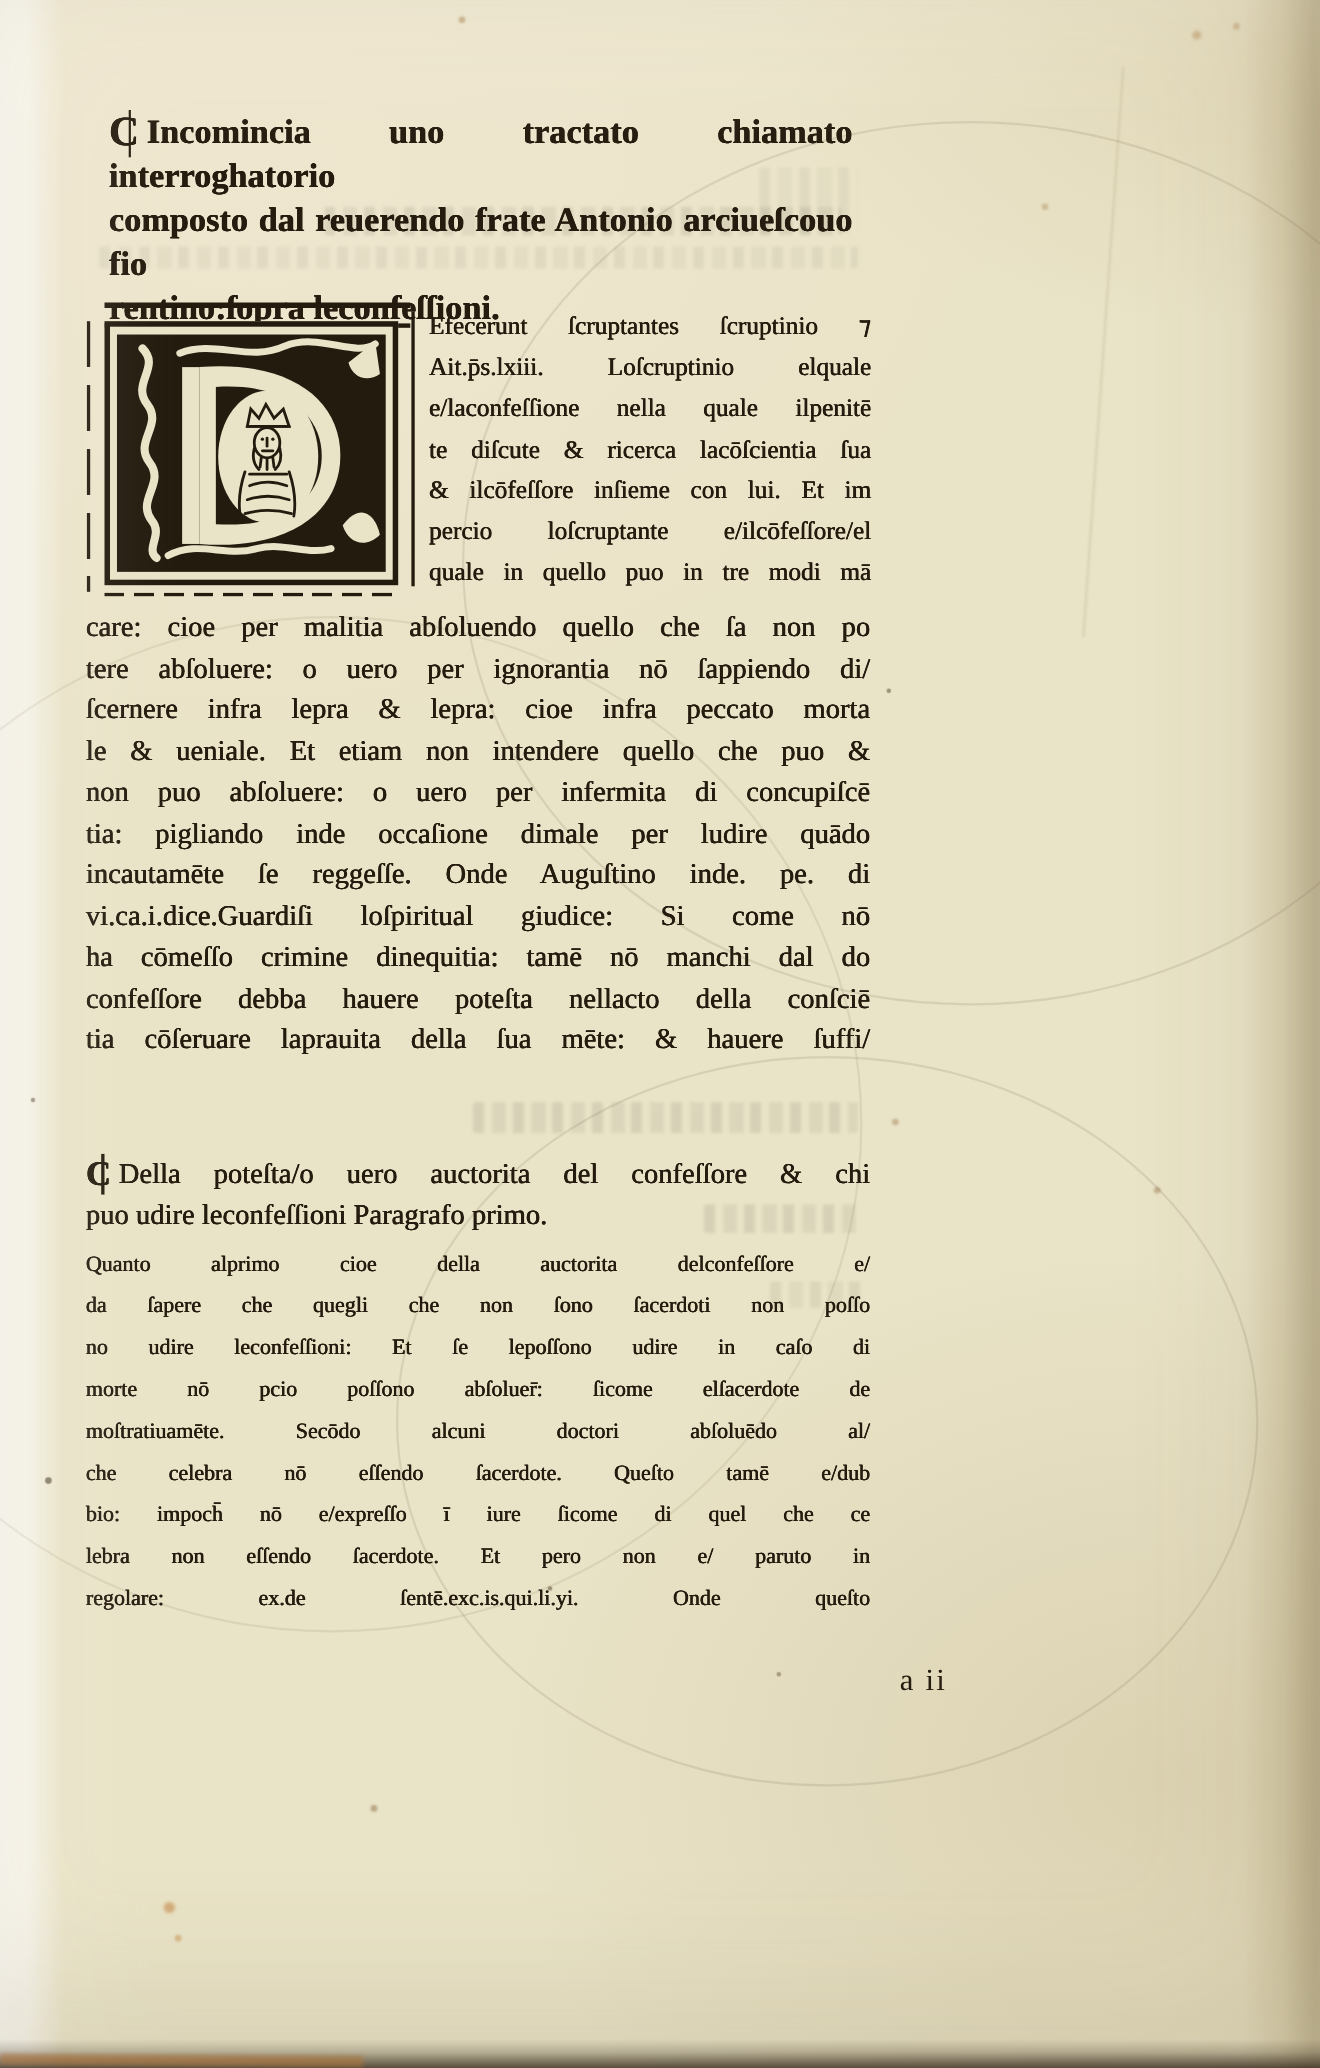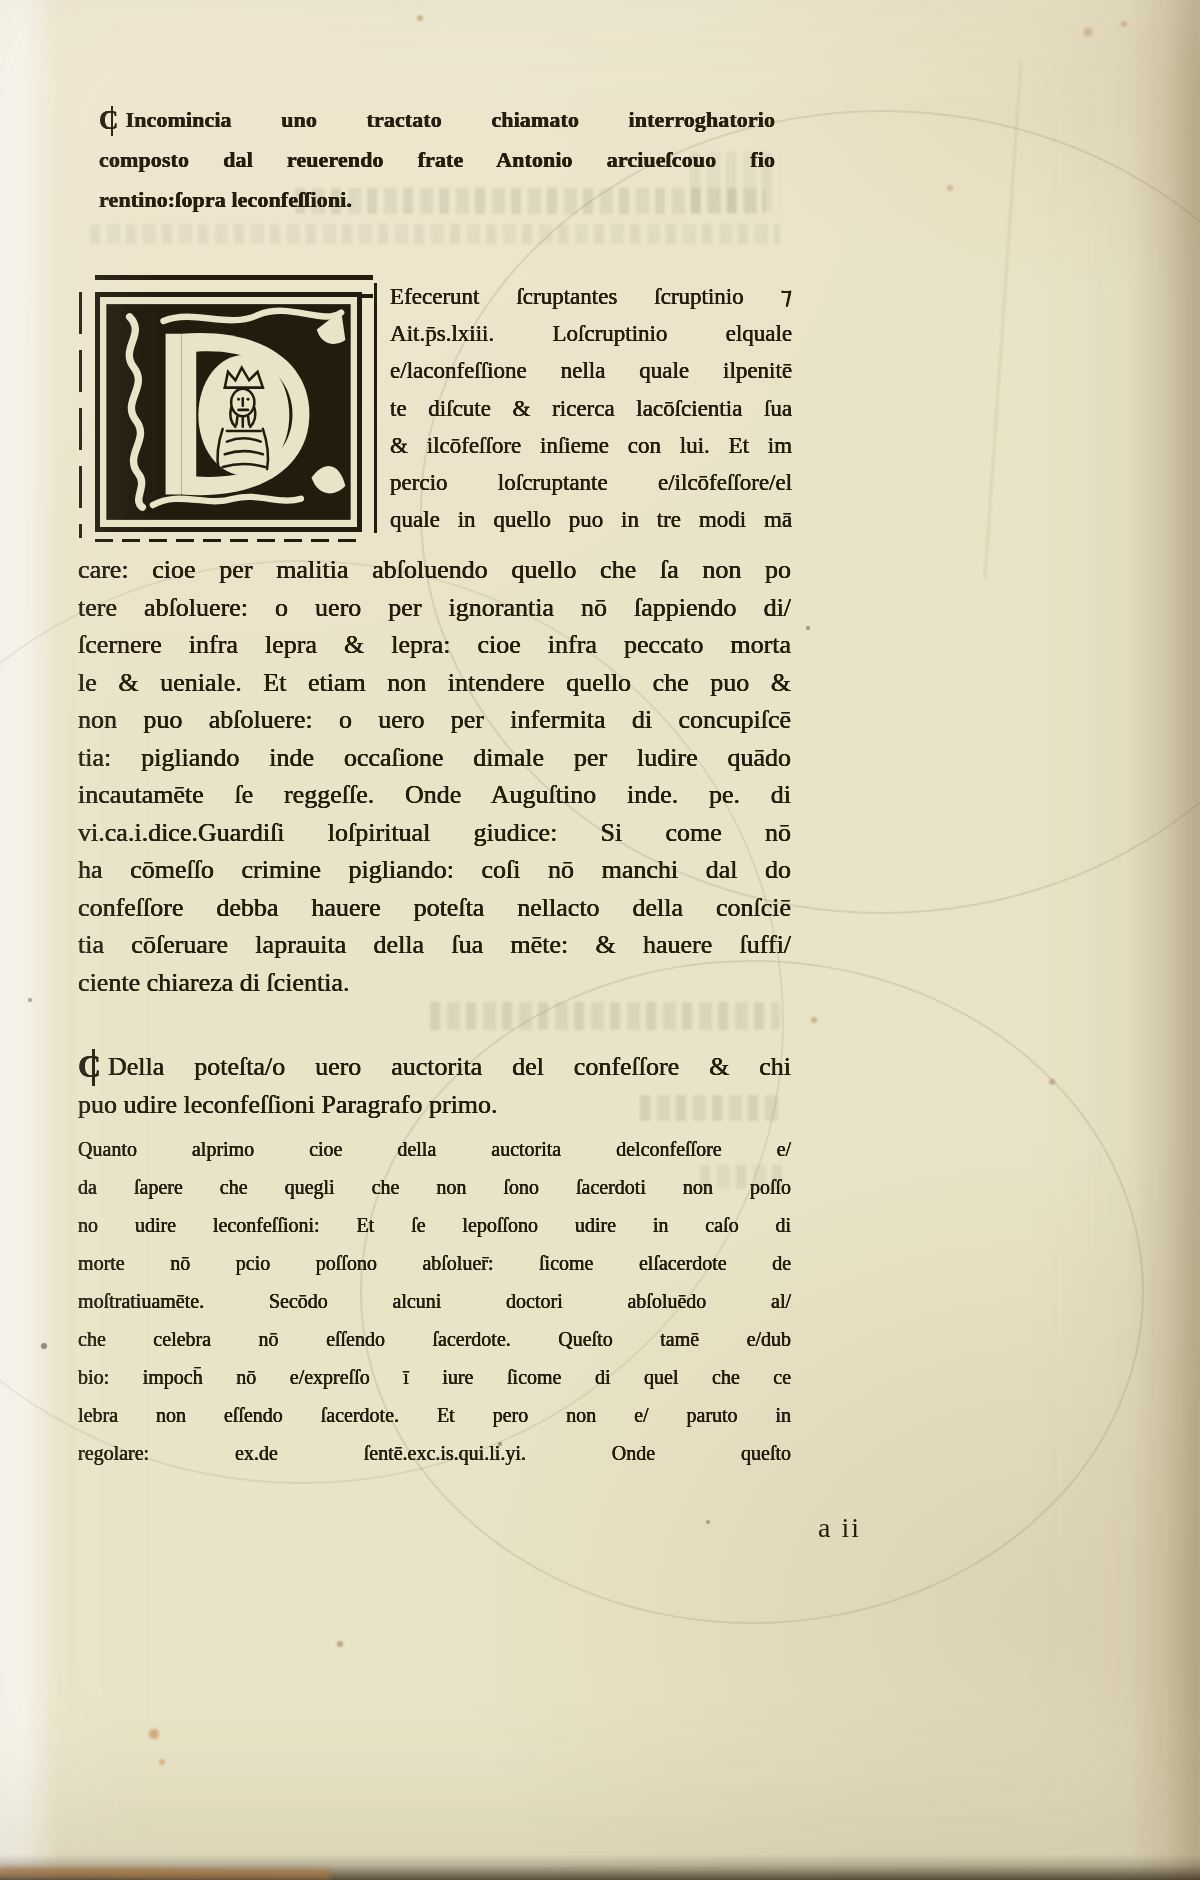--- a/index.html
+++ b/index.html
@@ -11,21 +11,21 @@
       radial-gradient(1250px 950px at 18% 8%,rgba(240,230,208,.85),rgba(240,230,208,0) 62%),
       radial-gradient(1000px 800px at 88% 86%,rgba(208,196,160,.55),rgba(208,196,160,0) 60%),
       radial-gradient(700px 400px at 95% 2%,rgba(216,200,162,.4),rgba(216,200,162,0) 65%),
       #e9e3c7;
   }
   .t{font-family:"Liberation Serif","DejaVu Serif","DejaVu Sans",serif;color:#251b0e;}
   .t .line{text-align:justify;text-align-last:justify;text-shadow:.35px 0 0 currentColor,-.15px 0 0 currentColor;}
   .t .line.last{text-align-last:left;}
   .block{position:absolute;}
 
-  .incipit{left:99px;top:100px;width:676px;font-size:22px;line-height:40px;font-weight:bold;letter-spacing:.1px;}
+  .incipit{left:99px;top:100px;width:676px;font-size:31px;line-height:40px;font-weight:bold;letter-spacing:.1px;}
   .beside{left:390px;top:278px;width:402px;font-size:23px;line-height:37.2px;}
   .body1{left:78px;top:551px;width:713px;font-size:26px;line-height:37.5px;}
   .rubric{left:78px;top:1048px;width:713px;font-size:26px;line-height:37.5px;}
   .body2{left:78px;top:1130px;width:713px;font-size:20px;line-height:38px;}
   .signature{left:818px;top:1512px;font-size:28px;font-weight:normal;letter-spacing:2px;}
 
   .cap{display:inline-block;position:relative;margin-right:7px;font-size:1.22em;line-height:1;vertical-align:-2px;font-weight:bold;}
   .cap::after{content:'';position:absolute;right:26%;top:-5%;width:2.5px;height:114%;background:currentColor;}
 
   
@@ -160,24 +160,23 @@
 
   <div class="block body1 t">
       <div class="line">care: cioe per malitia abſoluendo quello che ſa non po</div>
       <div class="line">tere abſoluere: o uero per ignorantia nō ſappiendo di/</div>
       <div class="line">ſcernere infra lepra &amp; lepra: cioe infra peccato morta</div>
       <div class="line">le &amp; ueniale. Et etiam non intendere quello che puo &amp;</div>
       <div class="line">non puo abſoluere: o uero per infermita di concupiſcē</div>
       <div class="line">tia: pigliando inde occaſione dimale per ludire quādo</div>
       <div class="line">incautamēte ſe reggeſſe. Onde Auguſtino inde. pe. di</div>
       <div class="line">vi.ca.i.dice.Guardiſi loſpiritual giudice: Si come nō</div>
-      <div class="line">ha cōmeſſo crimine pigliando: coſi nō manchi dal do</div>
+      <div class="line">ha cōmeſſo crimine dinequitia: tamē nō manchi dal do</div>
       <div class="line">confeſſore debba hauere poteſta nellacto della conſciē</div>
       <div class="line">tia cōſeruare laprauita della ſua mēte: &amp; hauere ſuffi/</div>
-      <div class="line last">ciente chiareza di ſcientia.</div>
     </div>
 
   <div class="block rubric t">
       <div class="line"><span class="cap">C</span>Della poteſta/o uero auctorita del confeſſore &amp; chi</div>
       <div class="line last">puo udire leconfeſſioni Paragrafo primo.</div>
     </div>
 
   <div class="block body2 t">
       <div class="line">Quanto alprimo cioe della auctorita delconfeſſore e/</div>
       <div class="line">da ſapere che quegli che non ſono ſacerdoti non poſſo</div>

